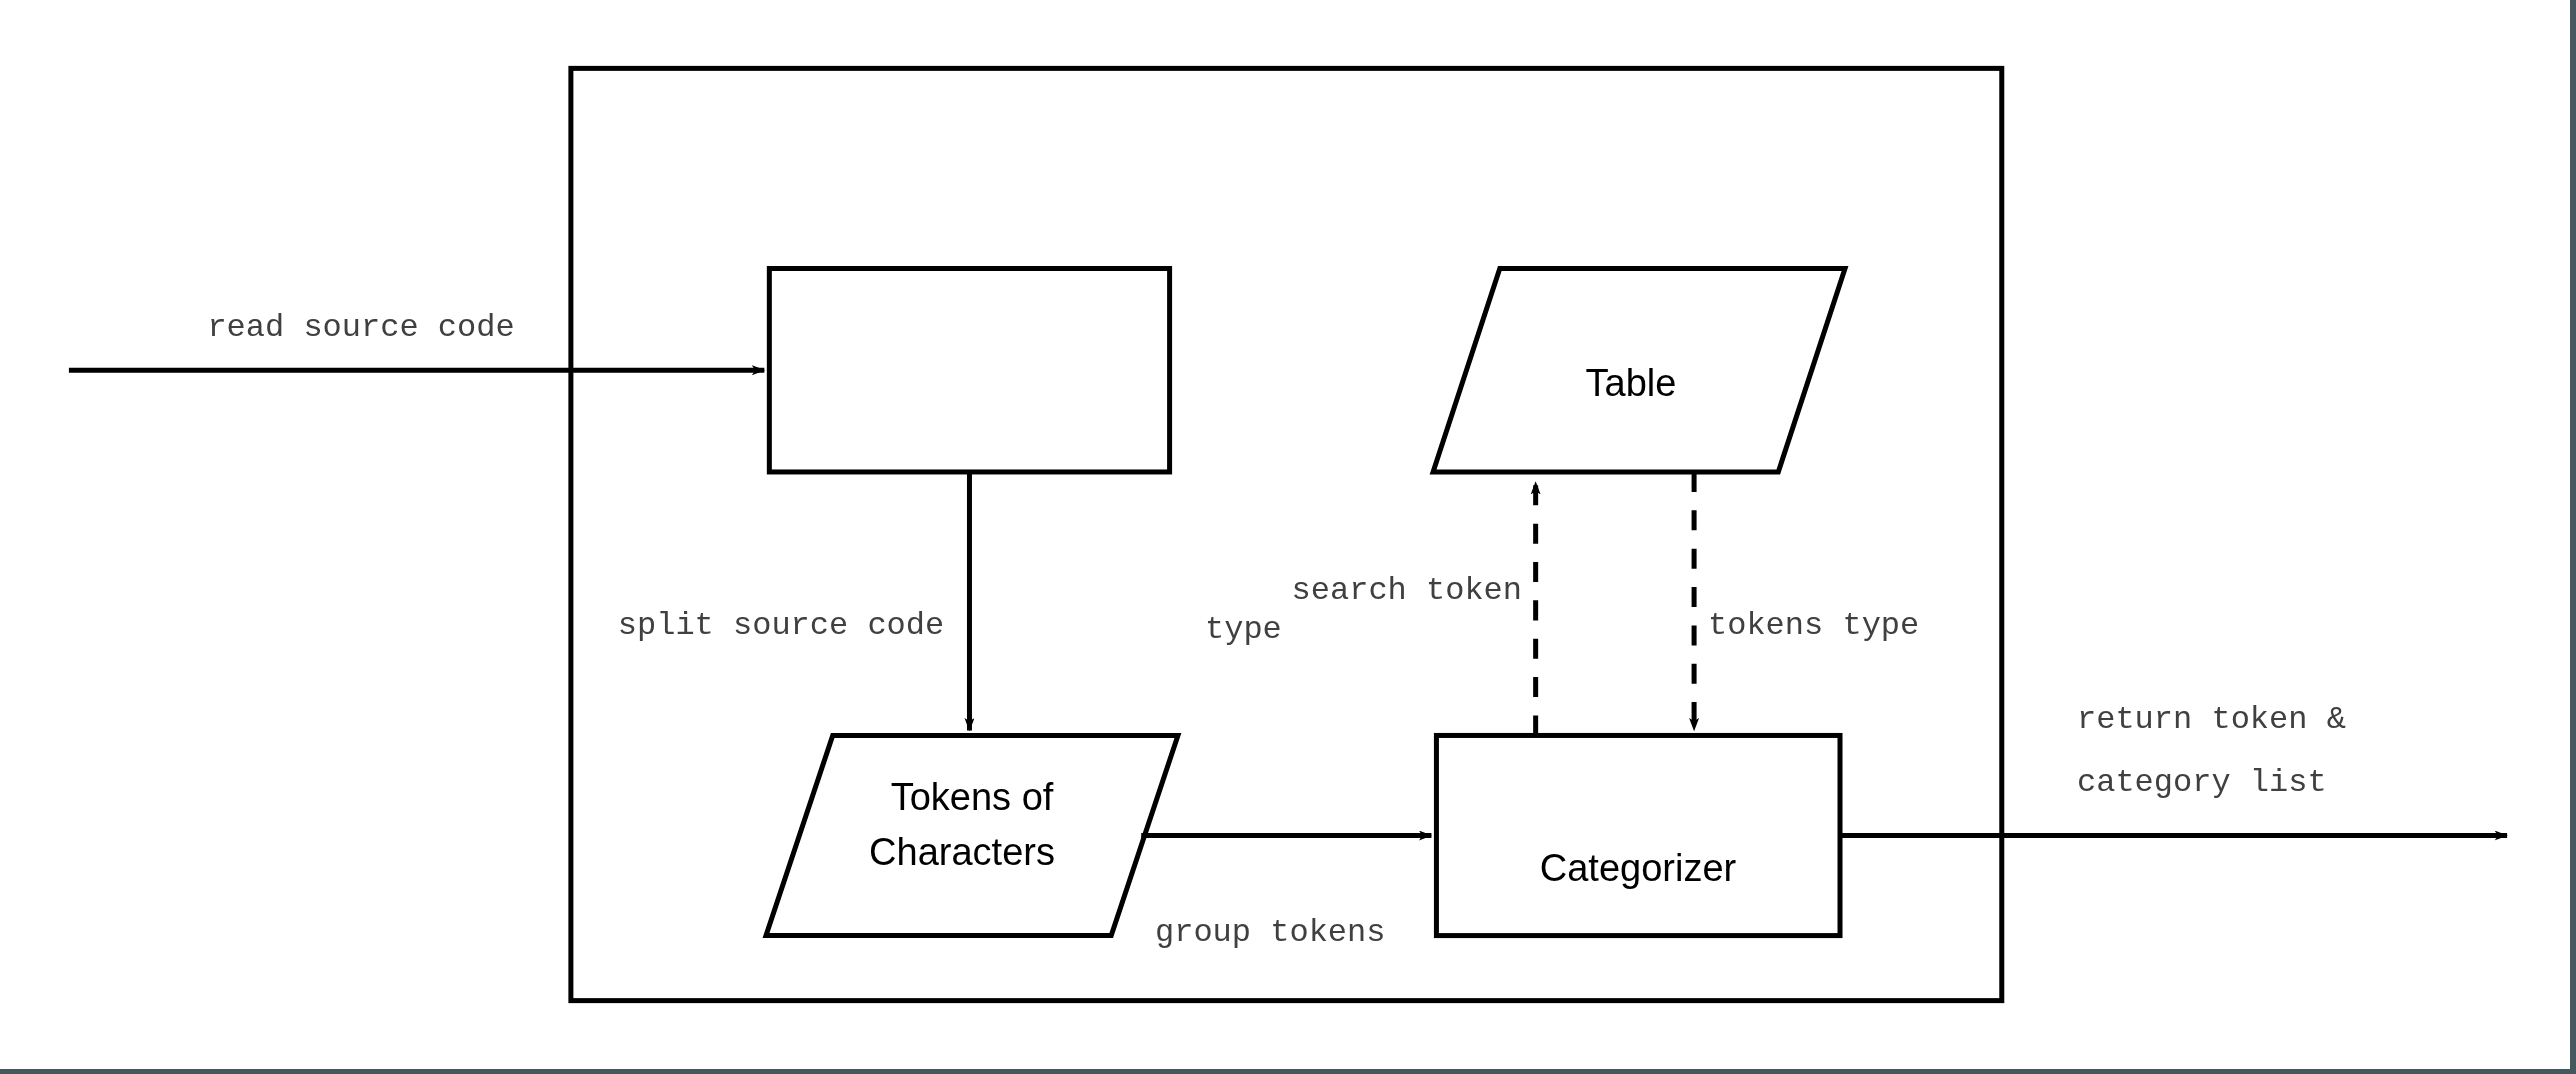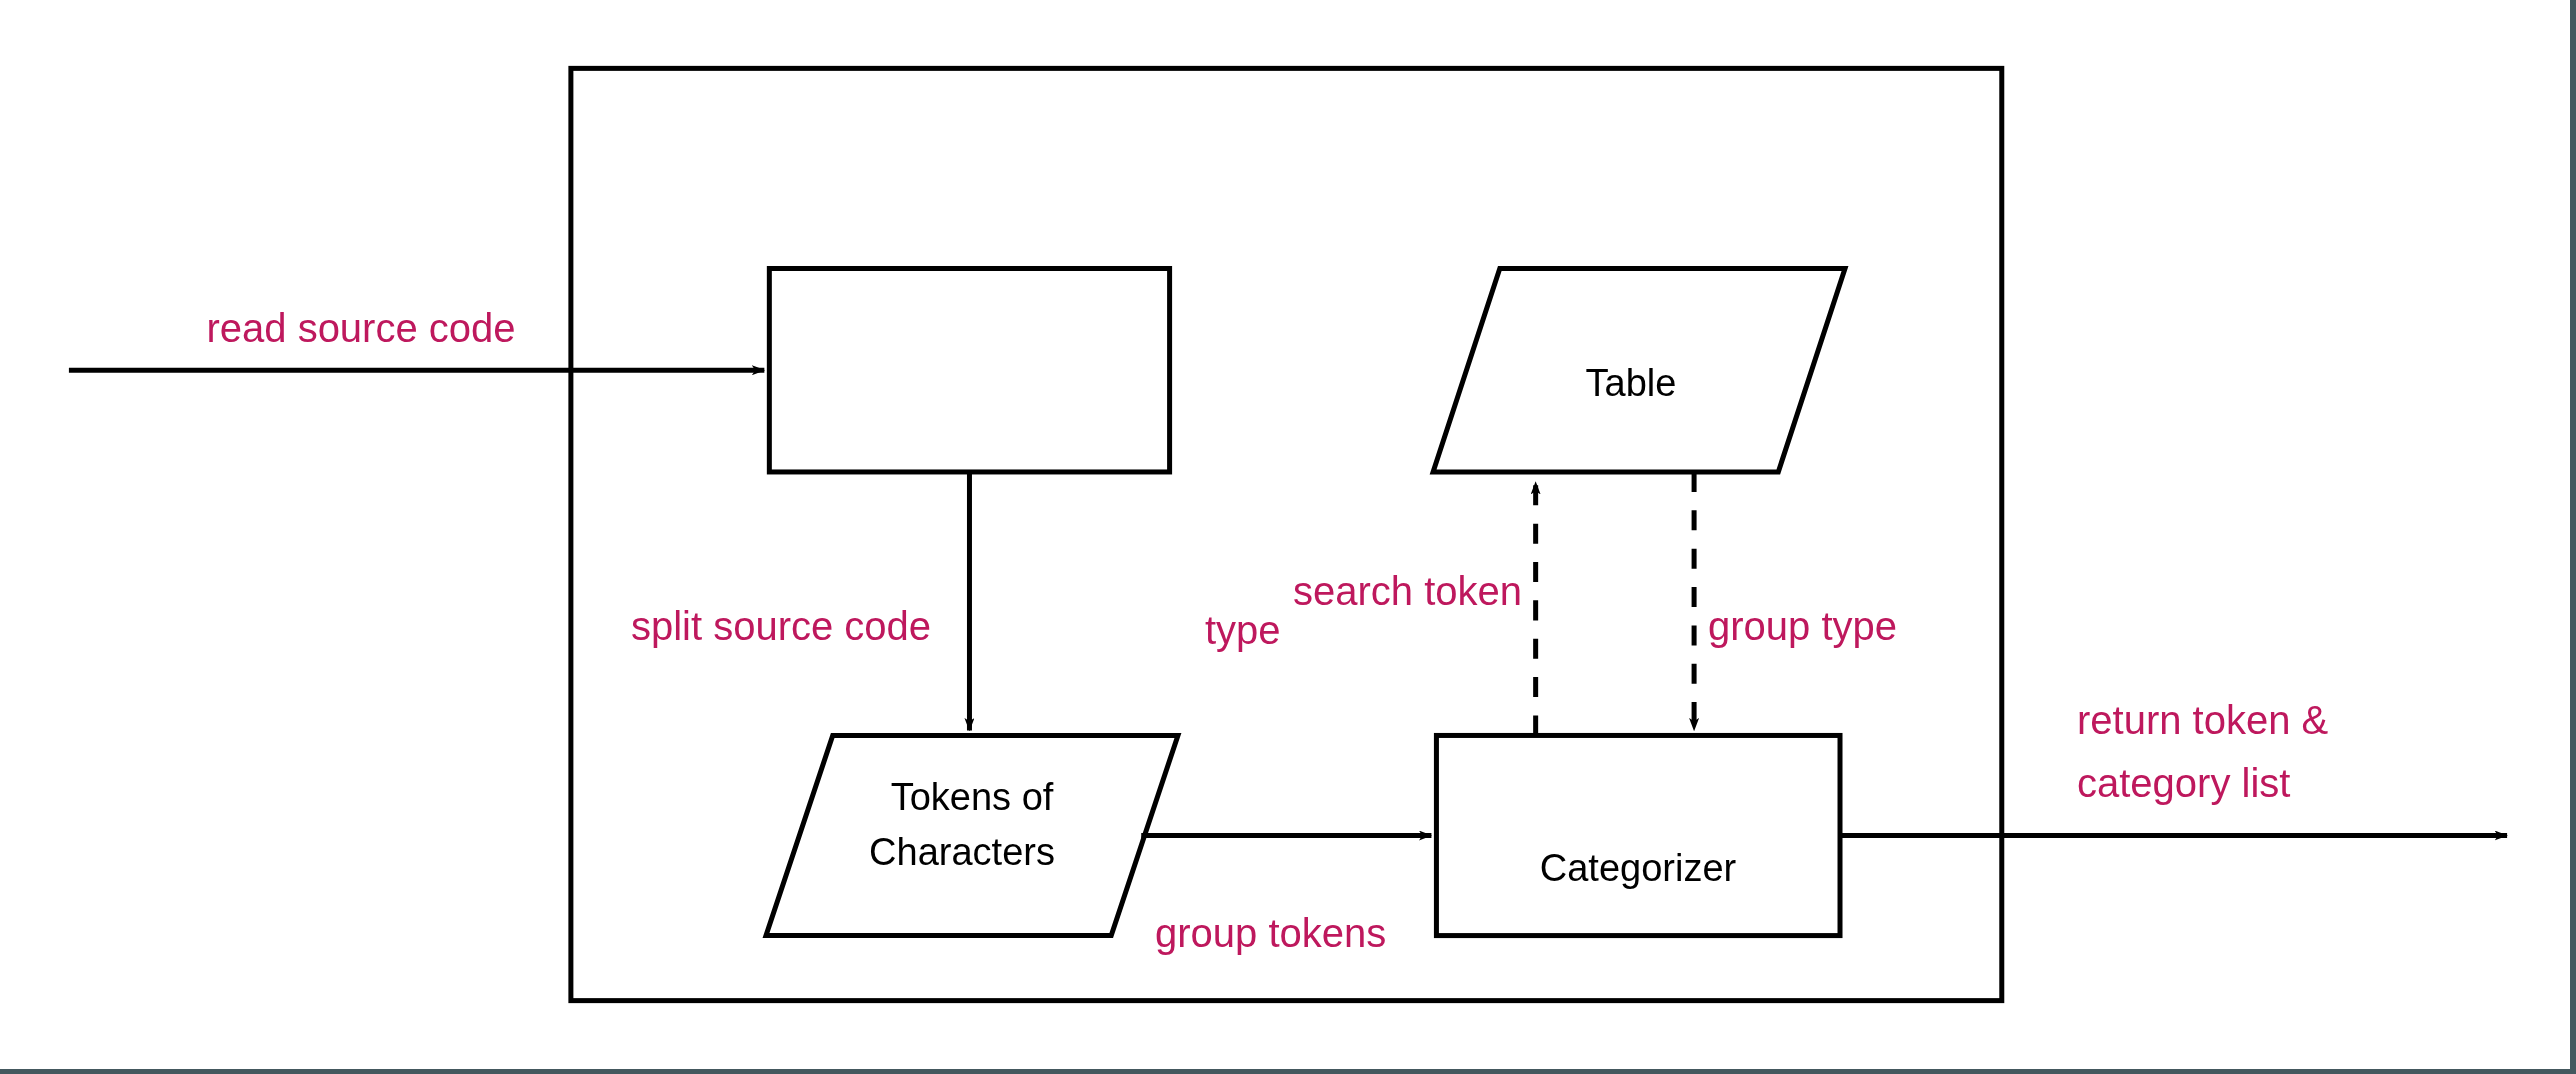--- a/index.html
+++ b/index.html
@@ -22,24 +22,24 @@
   }
   #diagram-svg {
     position: absolute;
     left: 0;
     top: 0;
     width: 2576px;
     height: 1074px;
   }
   .lbl {
     position: absolute;
-    font-family: Liberation Sans, sans-serif;
-    font-size: 40px;
+    font-family: Liberation Mono, monospace;
+    font-size: 32px;
     line-height: 38px;
-    color: #be185d;
+    color: #404040;
     white-space: pre;
   }
   .node-lbl {
     position: absolute;
     font-family: "Liberation Sans", sans-serif;
     font-size: 38px;
     line-height: 47px;
     color: #000000;
     text-align: center;
     white-space: pre;
@@ -119,21 +119,21 @@
 
   <div class="lbl" style="left:169px; top:309px; width:384px; text-align:center;">read source code</div>
 
   <div class="lbl" style="left:606px; top:607px; width:350px; text-align:center;">split source code</div>
 
   <div class="lbl" style="left:1155px; top:866px; width:267px; text-align:left;margin-top:48px;">group tokens</div>
 
   <div class="lbl" style="left:1205px; top:572px; width:317px; text-align:right;">search token</div>
   <div class="lbl" style="left:1205px; top:611px; width:317px; ">type</div>
 
-  <div class="lbl" style="left:1708px; top:607px; width:284px; text-align:left;">group type</div>
+  <div class="lbl" style="left:1708px; top:607px; width:284px; text-align:left;">tokens type</div>
 
   <div class="lbl" style="left:2077px; top:701px; width:434px; text-align:left;">return token &amp;</div>
   <div class="lbl" style="left:2077px; top:764px; width:434px; text-align:left;">category list</div>
 
   <div class="chrome-bar-bottom"></div>
   <div class="chrome-bar-right"></div>
 
 </div>
 
 

